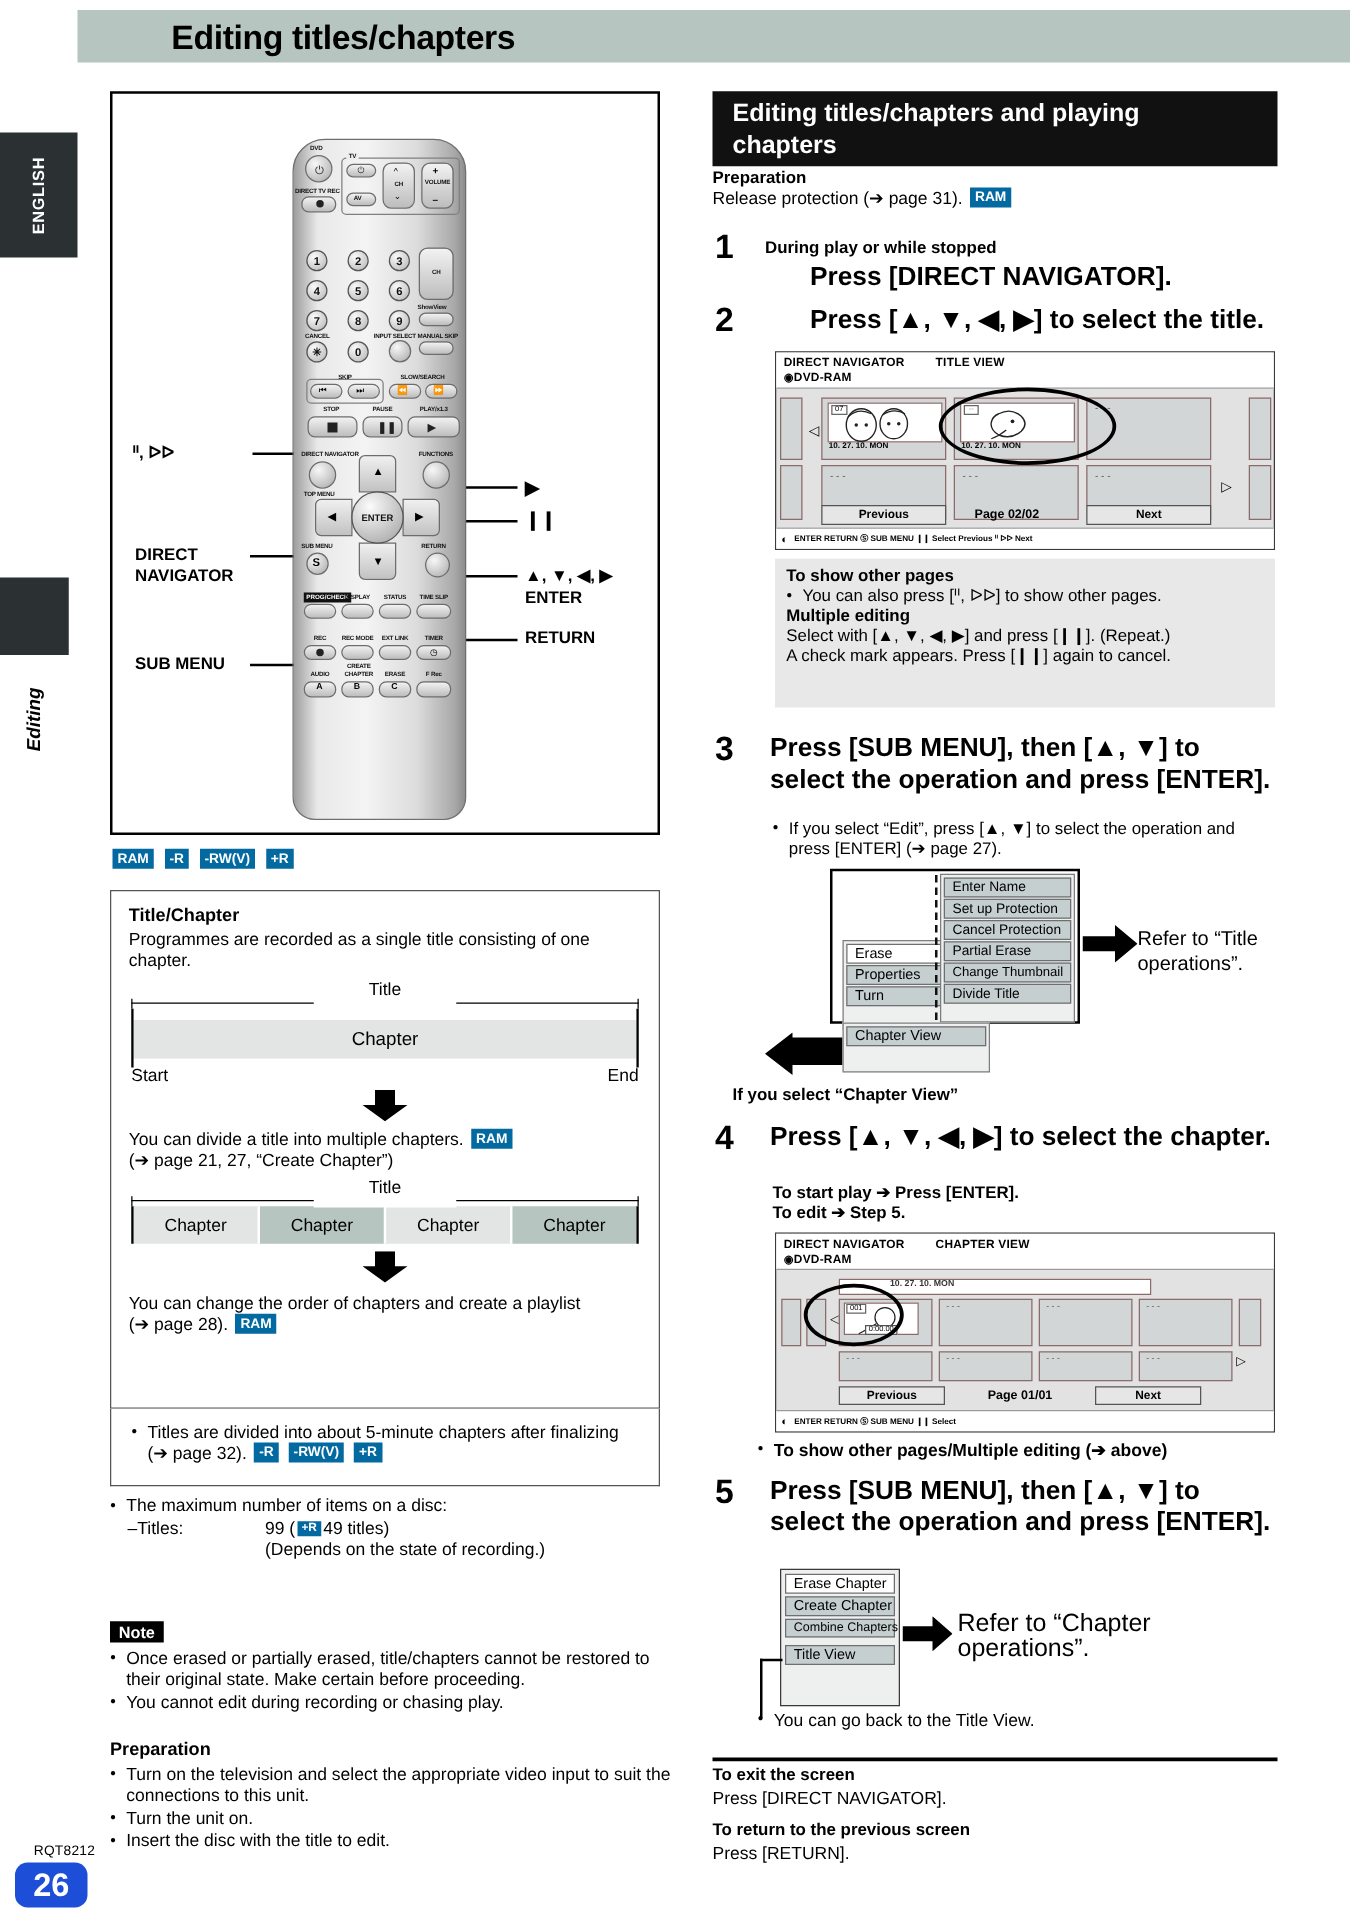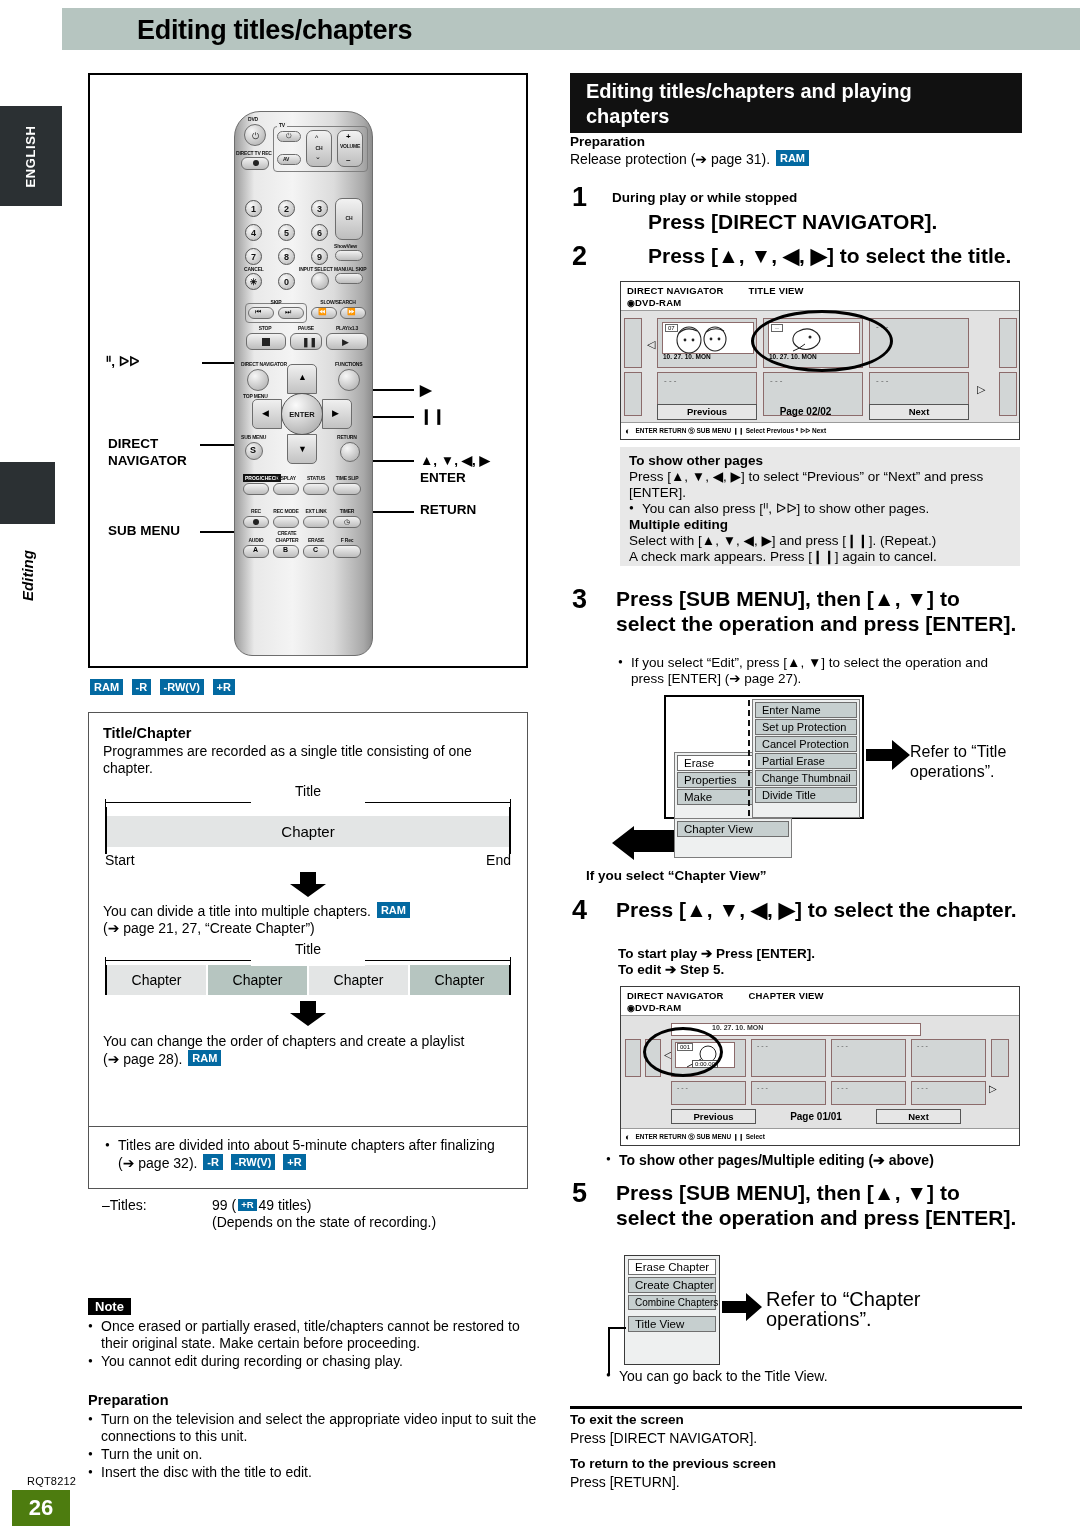--- a/index.html
+++ b/index.html
@@ -41,23 +41,23 @@
     position:absolute; left:75px; top:7px;
     font-size:27px; font-weight:bold; letter-spacing:-.3px;
   }
   
   .footer-rqt{
     position:absolute; left:27px; top:1475px;
     font-size:11px; letter-spacing:.2px;
   }
   .footer-pageno{
     position:absolute; left:12px; top:1490px; width:58px; height:36px;
-    background:#4d7c0f; color:#fff;
+    background:#1d4ed8; color:#fff;
     display:flex; align-items:center; justify-content:center;
-    font-size:22px; font-weight:bold;
+    font-size:26px; font-weight:bold;border-radius:10px;
   }
 
   
   .badge{
     display:inline-block; background:#0369a1; color:#fff;
     font-size:11px; font-weight:bold; line-height:14px;
     padding:1px 4px; vertical-align:2px; margin:0 2px;
     font-family:"Liberation Sans", sans-serif;
   }
   .badge.sm{ font-size:9.5px; line-height:12px; padding:0 3px; }
@@ -437,20 +437,21 @@
   </div>
   <div class="tc-p" style="margin:0 14px 0 29px;">
     <span>(➔ page 32).</span>
     <span class="badge">-R</span>
     <span class="badge">-RW(V)</span>
     <span class="badge">+R</span>
   </div>
 </div>
 
 <div style="position:absolute;left:88px;top:1196px;width:450px;">
+  <div class="tc-p bullet">The maximum number of items on a disc:</div>
   <div style="display:flex;margin-left:14px;margin-top:1px;">
     <div class="tc-p" style="width:110px;">–Titles:</div>
     <div class="tc-p">
       <span>99 (</span><span class="badge sm">+R</span><span>49 titles)</span>
     </div>
   </div>
   <div class="tc-p" style="margin-left:124px;">(Depends on the state of recording.)</div>
 </div>
 
 <div style="position:absolute;left:88px;top:1297px;width:450px;">
@@ -552,36 +553,35 @@
   <div class="osd-foot">
     <span style="font-size:9px;">◐</span>
     <span>ENTER  RETURN   Ⓢ SUB MENU  ❙❙ Select   Previous ᑊᑊ  ᐅᐅ Next</span>
   </div>
 
   <div class="oval" style="left:130px; top:28px; width:142px; height:62px;"></div>
 </div>
 
 <div class="info-box" style="left:620px; top:447px; width:400px; height:119px;">
   <div style="font-weight:bold;">To show other pages</div>
-  <div>Press [▲, ▼, ◀, ▶] to select “Previous” or “Next” and press [ENTER].</div>
   <div class="bullet">You can also press [ᑊᑊ, ᐅᐅ] to show other pages.</div>
   <div style="font-weight:bold;">Multiple editing</div>
   <div>Select with [▲, ▼, ◀, ▶] and press [❙❙]. (Repeat.)</div>
   <div>A check mark appears. Press [❙❙] again to cancel.</div>
 </div>
 
 <div class="stepnum" style="left:572px; top:584px;">3</div>
 <div class="steptxt" style="left:616px; top:586px; width:406px;">Press [SUB MENU], then [▲, ▼] to select the operation and press [ENTER].</div>
 <div class="subtle bullet" style="position:absolute; left:618px; top:655px; width:404px;">If you select “Edit”, press [▲, ▼] to select the operation and press [ENTER] (➔ page 27).</div>
 
 <div style="position:absolute;left:664px;top:695px;width:200px;height:124px;border:2px solid #000;background:#fff;"></div>
 <div style="position:absolute;left:674px;top:752px;width:118px;height:72px;background:#eef0f0;border:1px solid #7d7d7d;">
   <div class="mi white" style="margin:2px 2px 1px 2px;">Erase</div>
   <div class="mi" style="margin:0 2px 1px 2px;">Properties</div>
-  <div class="mi" style="margin:0 2px 1px 2px;">Make</div>
+  <div class="mi" style="margin:0 2px 1px 2px;">Turn</div>
 </div>
 <div style="position:absolute;left:752px;top:699px;width:108px;height:119px;background:#eef0f0;border:1px solid #7d7d7d;">
   <div class="mi" style="margin:2px 2px 1px 2px;font-size:11px;">Enter Name</div>
   <div class="mi" style="margin:0 2px 1px 2px;font-size:11px;">Set up Protection</div>
   <div class="mi" style="margin:0 2px 1px 2px;font-size:11px;">Cancel Protection</div>
   <div class="mi" style="margin:0 2px 1px 2px;font-size:11px;">Partial Erase</div>
   <div class="mi" style="margin:0 2px 1px 2px;font-size:10.5px;">Change Thumbnail</div>
   <div class="mi" style="margin:0 2px 1px 2px;font-size:11px;">Divide Title</div>
 </div>
 

